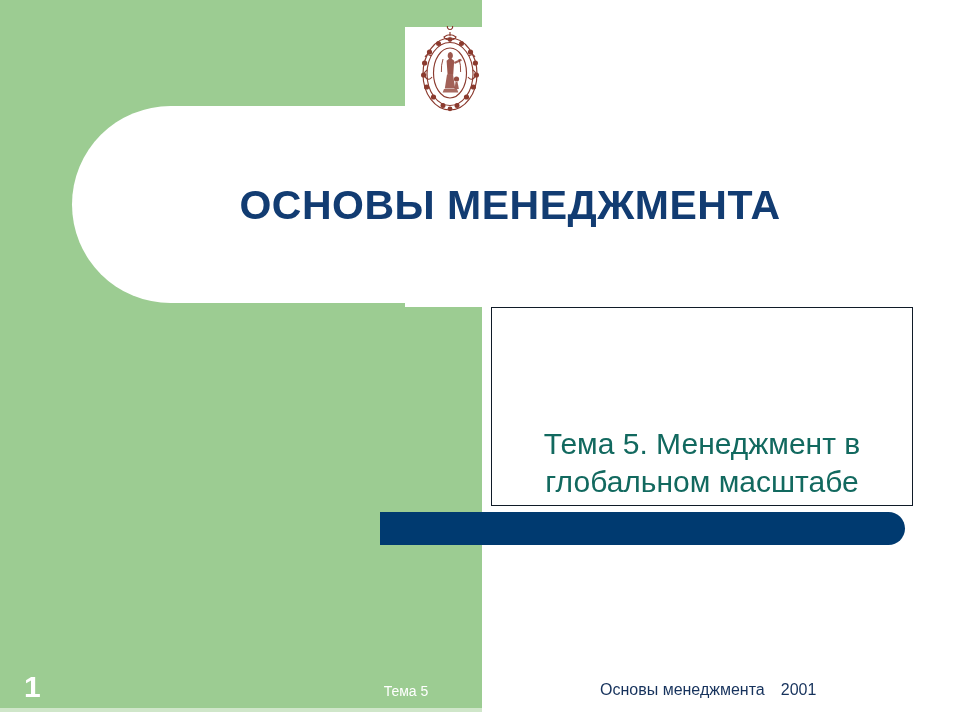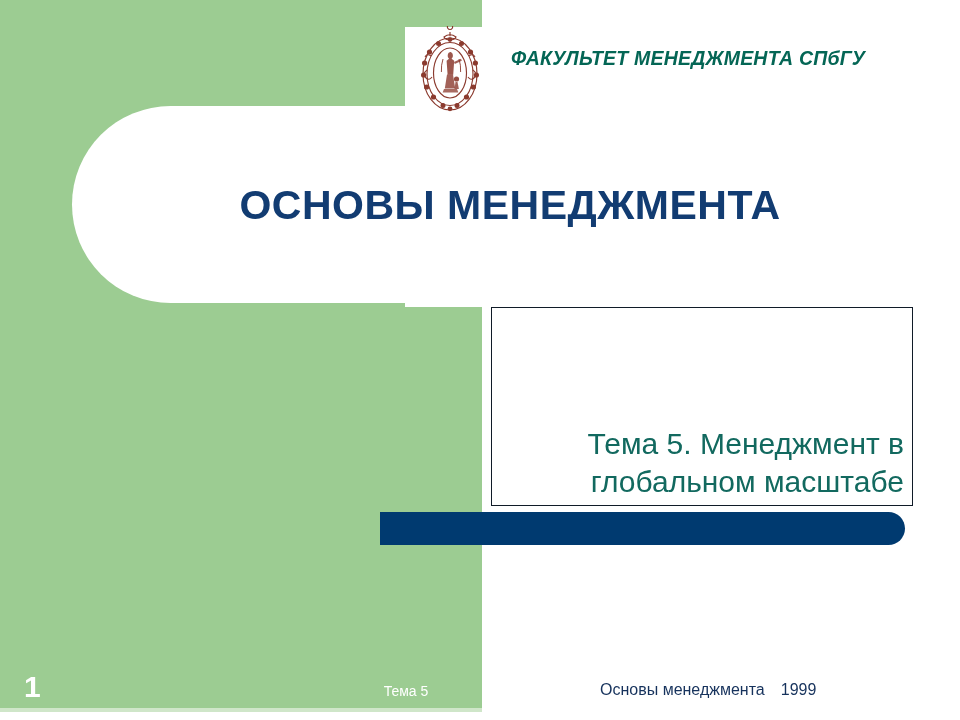--- a/index.html
+++ b/index.html
@@ -123,21 +123,21 @@
     box-sizing: border-box;
   }
   .subtitle-text {
     position: absolute;
     left: 8px;
     right: 8px;
     bottom: 4px;
     font-size: 30px;
     line-height: 1.26;
     color: #12695f;
-    text-align: right;
+    text-align: center;
   }
 
   
   .accent-bar {
     position: absolute;
     left: 380px;
     top: 512px;
     width: 525px;
     height: 33px;
     background: #003a70;
@@ -238,31 +238,30 @@
         <path d="M36.5 56 l2 0 l1.4 7 l-4.4 0 z" opacity="0.8"></path>
         <path d="M25 63 l13 0 l1.4 3.4 l-15.8 0 z" opacity="0.75"></path>
       </g>
       <g fill="none" stroke="#8b3a2e" stroke-width="0.9">
         <path d="M24 33 q-2 6 -1.6 13"></path>
         <path d="M40 33 q2 6 1.6 13"></path>
       </g>
     </svg>
   </div>
 
-  <div class="header-title">ФАКУЛЬТЕТ МЕНЕДЖМЕНТА СПбГУ</div>
 
   <div class="main-title">ОСНОВЫ МЕНЕДЖМЕНТА</div>
 
   <div class="subtitle-box">
     <div class="subtitle-text">Тема 5. Менеджмент в глобальном масштабе</div>
   </div>
 
   <div class="accent-bar"></div>
 
   <div class="footer-page-number">1</div>
 
   <div class="footer-theme">Тема 5</div>
 
   <div class="footer-course">
-    <span>Основы менеджмента</span><span class="footer-year">1999</span>
+    <span>Основы менеджмента</span><span class="footer-year">2001</span>
   </div>
 
 </div>
 
 </body></html>

